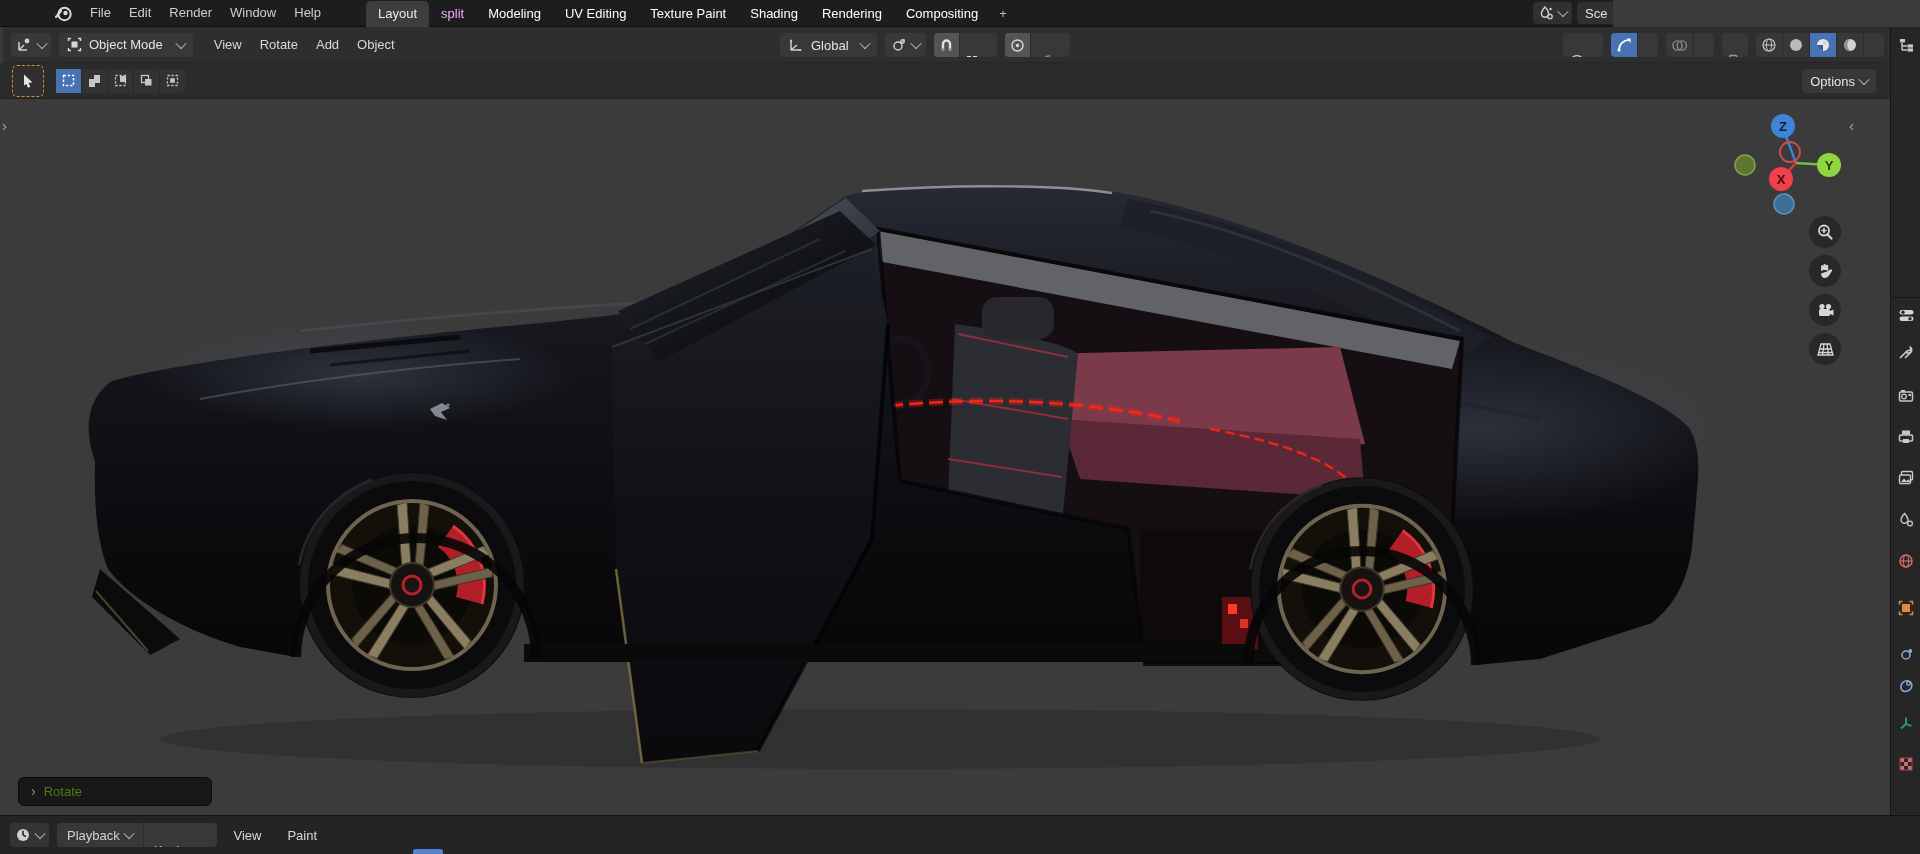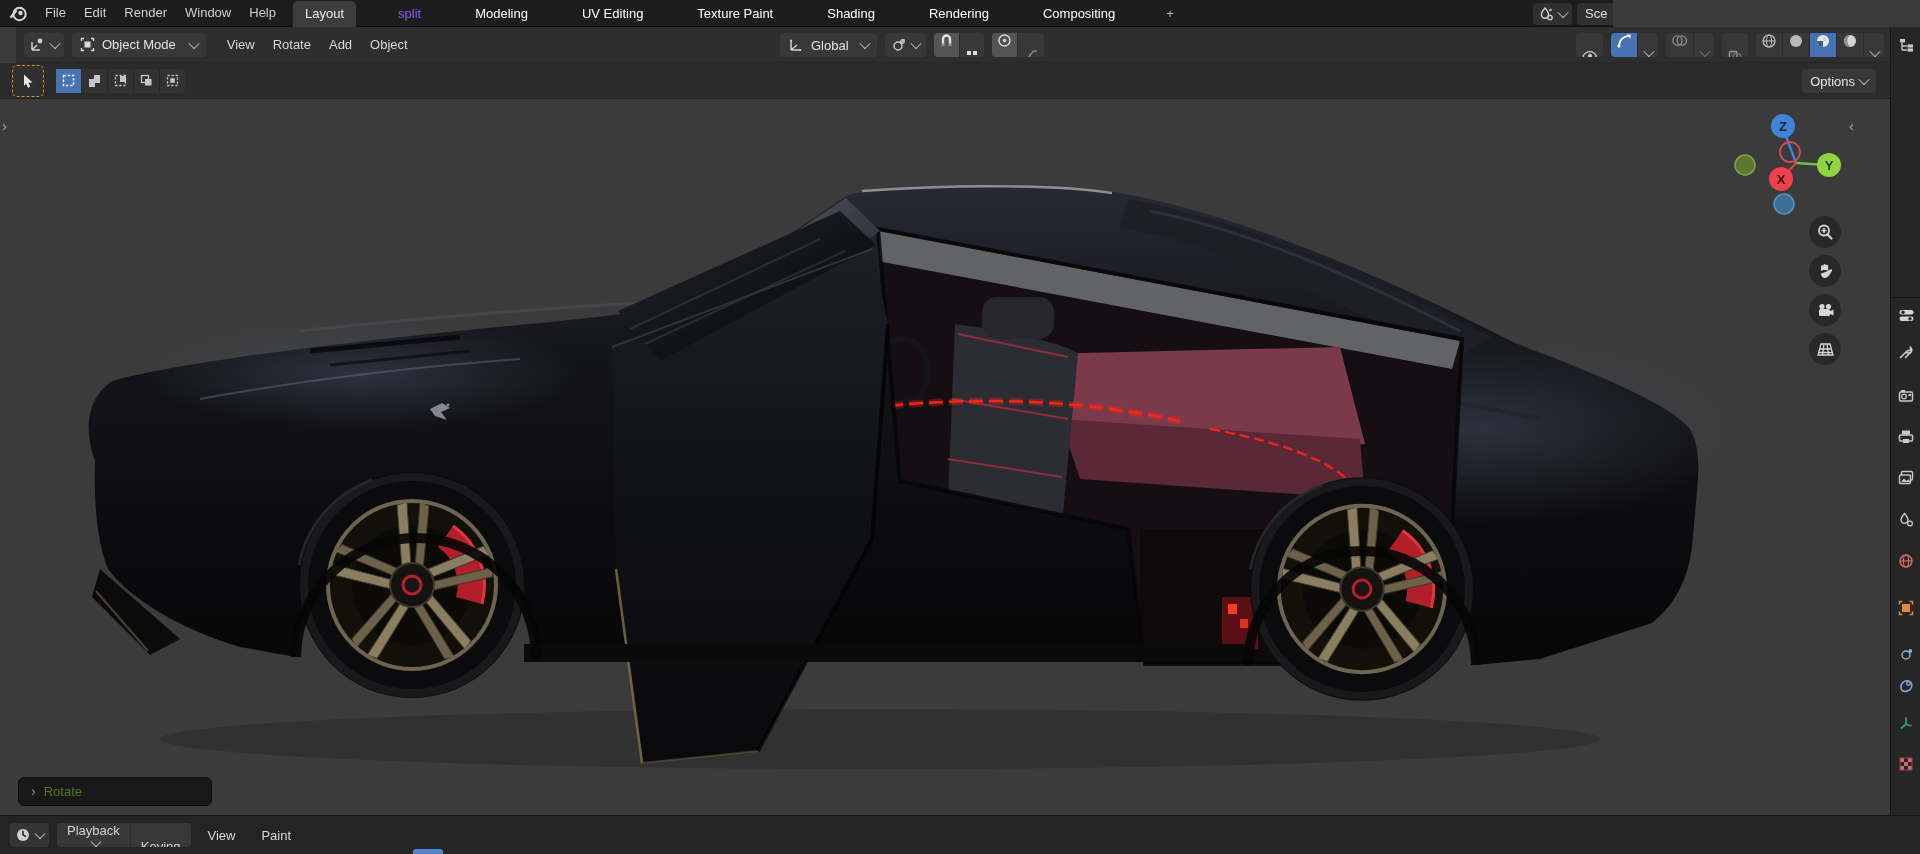--- a/index.html
+++ b/index.html
@@ -1,47 +1,47 @@
 <!DOCTYPE html>
 <html><head>
 <meta charset="utf-8">
 <style>
   html,body{margin:0;padding:0;background:#111;}
   #app{position:relative;width:1920px;height:854px;overflow:hidden;
        font-family:"Liberation Sans","DejaVu Sans",sans-serif;font-size:13px;color:#d2d2d2;
        background:#3b3b3b;user-select:none;}
   
   .topbar{position:absolute;left:0;top:0;width:1613px;height:27px;background:#1d1d1d;
-          display:flex;border-bottom:1px solid #0f0f0f;box-sizing:border-box;}
+          display:flex;align-items:center;border-bottom:1px solid #0f0f0f;box-sizing:border-box;padding-left:45px;}
   .logo{margin:0 8px 0 9px;display:flex;align-items:center;}
   .menu-item{padding:0 9px;line-height:26px;color:#cfcfcf;cursor:default;}
-  .tabs{display:flex;align-items:flex-end;height:27px;margin-left:8px;gap:30px;}
+  .tabs{display:flex;align-items:flex-end;height:27px;margin-left:36px;}
   .tab{padding:4px 12px 5px;line-height:17px;color:#ffffff;border-radius:5px 5px 0 0;}
   .tab--active{background:#3d3d3d;color:#e9e9e9;}
-  .tab--dim{color:#8b5cf6;}
+  .tab--dim{color:#f0abfc;}
   .tab--plus{color:#bdbdbd;padding:4px 9px 5px;}
   .scene-widget{margin-left:auto;display:flex;align-items:center;height:27px;}
   .scene-btn{background:#303030;border-radius:4px;height:22px;display:flex;align-items:center;padding:0 5px;margin-right:5px;}
   .scene-name{background:#303030;border-radius:4px 0 0 4px;height:22px;display:flex;align-items:center;
               padding:0 4px 0 8px;color:#e2e2e2;min-width:24px;}
   
   .chev{width:7px;height:7px;border-right:1.6px solid #b5b5b5;border-bottom:1.6px solid #b5b5b5;
         transform:rotate(45deg) translate(-1px,-1px);display:inline-block;margin-left:5px;}
   .chev.dim{border-color:#707070;}
   .btn{background:#383838;border-radius:4px;height:24px;display:inline-flex;align-items:center;
        padding:0 8px;color:#e4e4e4;}
   .flat{display:inline-flex;align-items:center;padding:0 9px;height:24px;color:#d8d8d8;}
   .seg{display:inline-flex;background:#383838;border-radius:4px;overflow:hidden;height:24px;align-items:center;}
-  .seg>.cell{display:inline-flex;align-items:center;justify-content:space-between;height:24px;padding:0 5px;
-             border-right:1px solid #2b2b2b;flex-direction:column;}
+  .seg>.cell{display:inline-flex;align-items:center;justify-content:flex-end;height:24px;padding:0 5px;
+             border-right:1px solid #2b2b2b;}
   .seg>.cell:last-child{border-right:none;margin-top:31px;}
   .cell.on{background:#545454;}
   .cell.blue{background:#4772b3;}
   
-  .vph{position:absolute;left:16px;top:27px;width:1890px;height:36px;background:#2e2e2e;
+  .vph{position:absolute;left:3px;top:27px;width:1890px;height:36px;background:#2e2e2e;
        display:flex;align-items:center;border-bottom:1px solid #262626;box-sizing:border-box;}
   .tools{position:absolute;left:0;top:63px;width:1890px;height:36px;background:#2b2b2b;
          display:flex;align-items:center;border-bottom:1px solid #1f1f1f;box-sizing:border-box;}
   .center-cluster{position:absolute;left:780px;top:33px;display:flex;gap:8px;align-items:center;}
   .right-cluster{position:absolute;right:36px;top:33px;display:flex;gap:8px;align-items:center;}
   .tool-active{width:30px;height:30px;border:1.5px dashed #c79132;border-radius:5px;margin-left:12px;
                display:flex;align-items:center;justify-content:center;background:#2f2f2f;}
   .mode-seg{display:inline-flex;margin-left:10px;background:#323232;border-radius:4px;height:24px;}
   .mode-seg .cell{width:25px;display:flex;align-items:center;justify-content:center;border-right:1px solid #272727;}
   .mode-seg .cell:last-child{border-right:none;}

